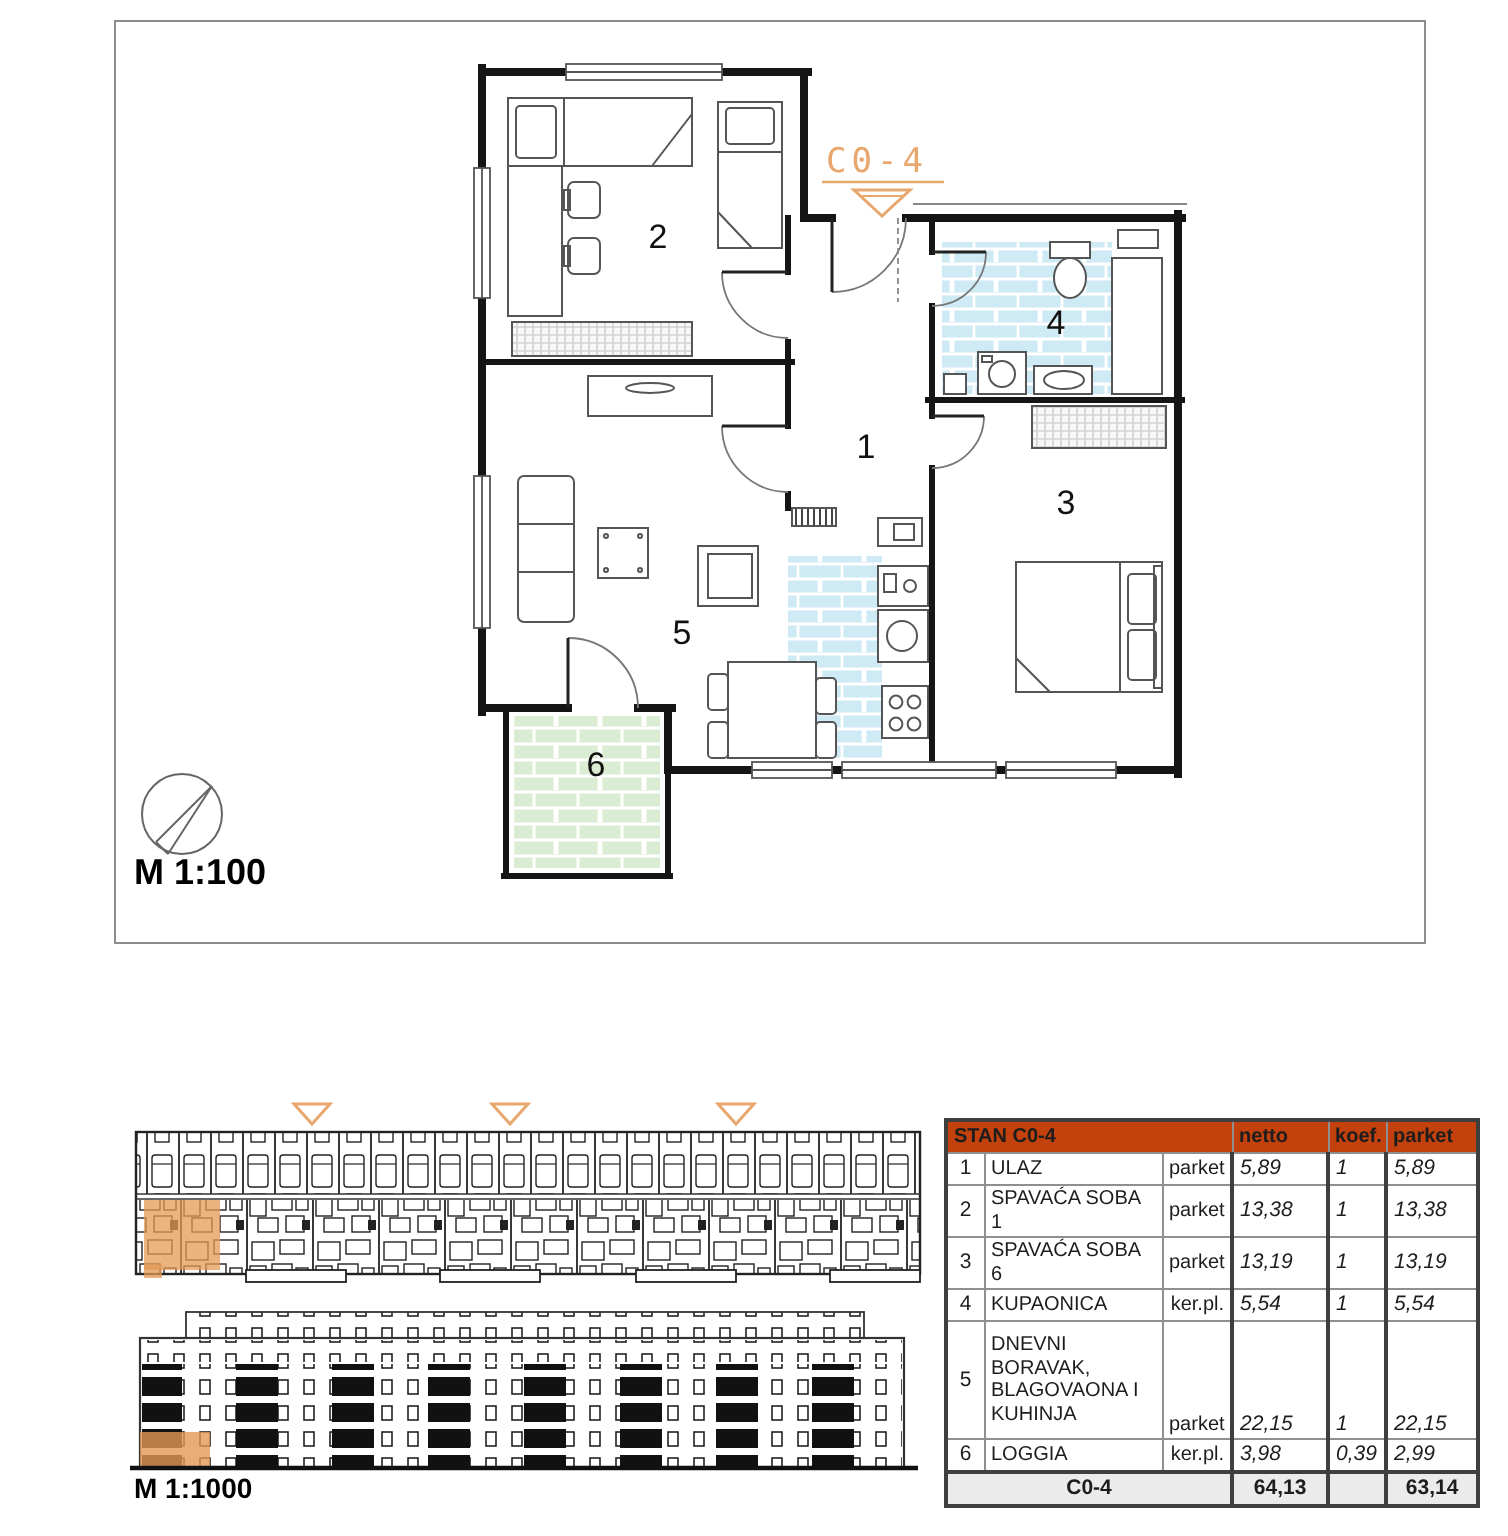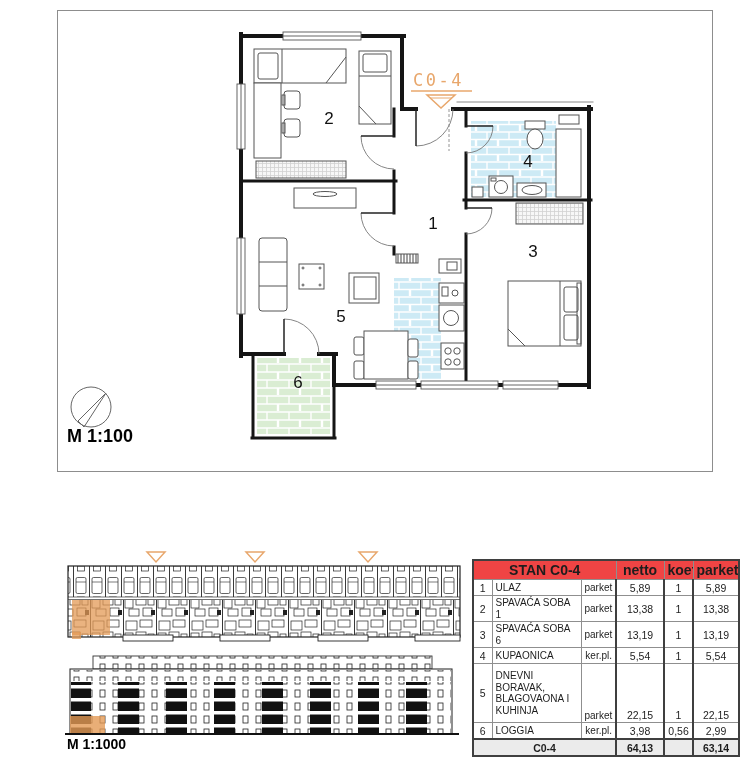--- a/index.html
+++ b/index.html
@@ -11,27 +11,27 @@
   .plan-box svg{position:absolute;left:0;top:0;}
   .scale-main{position:absolute;left:9px;top:415px;font-size:18px;font-weight:bold;color:#000;}
   
   .siteplan{position:absolute;left:57px;top:544px;width:410px;height:228px;}
   .scale-site{position:absolute;left:10px;top:192px;font-size:14px;font-weight:bold;color:#000;}
   
   table.area{position:absolute;left:472px;top:559px;width:266px;border-collapse:collapse;
              table-layout:fixed;font-size:10.5px;color:#1d1d1d;border:2px solid #3f3f3f;}
   table.area td{border:1px solid #8f8f8f;padding:1px 3px;height:13px;overflow:hidden;
                 line-height:1.15;}
-  td.hdr{background:#ef4444;font-weight:bold;font-size:14px;text-align:center;
+  td.hdr{background:#c2410c;font-weight:bold;font-size:10px;text-align:left;
          border-bottom:2px solid #3f3f3f;}
   tr.tot td{background:#ebebeb;font-weight:bold;border-top:2px solid #3f3f3f;text-align:center;}
   td.num{text-align:center;}
   td.name{text-align:left;white-space:pre-line;font-size:10px;}
   td.mat{text-align:right;font-size:10px;}
-  td.val{text-align:center;}
+  td.val{font-style:italic;}
   td.bot{vertical-align:bottom;padding-bottom:2px;}
   tr.tall td{height:56px;}
 </style>
 </head>
 <body>
 
 <div class="page">
 
   <div class="plan-box">
     <svg width="654" height="460" viewBox="0 0 654 460">
@@ -361,21 +361,21 @@
       <td class="mat bot">parket</td>
       <td class="val bot" style="border-left:2px solid #3f3f3f">22,15</td>
       <td class="val bot" style="border-left:2px solid #3f3f3f">1</td>
       <td class="val bot" style="border-left:2px solid #3f3f3f">22,15</td>
     </tr>
     <tr>
       <td class="num">6</td>
       <td class="name">LOGGIA</td>
       <td class="mat">ker.pl.</td>
       <td class="val" style="border-left:2px solid #3f3f3f">3,98</td>
-      <td class="val" style="border-left:2px solid #3f3f3f">0,56</td>
+      <td class="val" style="border-left:2px solid #3f3f3f">0,39</td>
       <td class="val" style="border-left:2px solid #3f3f3f">2,99</td>
     </tr>
     <tr class="tot">
       <td colspan="3">C0-4</td>
       <td style="border-left:2px solid #3f3f3f">64,13</td>
       <td style="border-left:2px solid #3f3f3f"></td>
       <td style="border-left:2px solid #3f3f3f">63,14</td>
     </tr>
   </tbody>
     </table>

